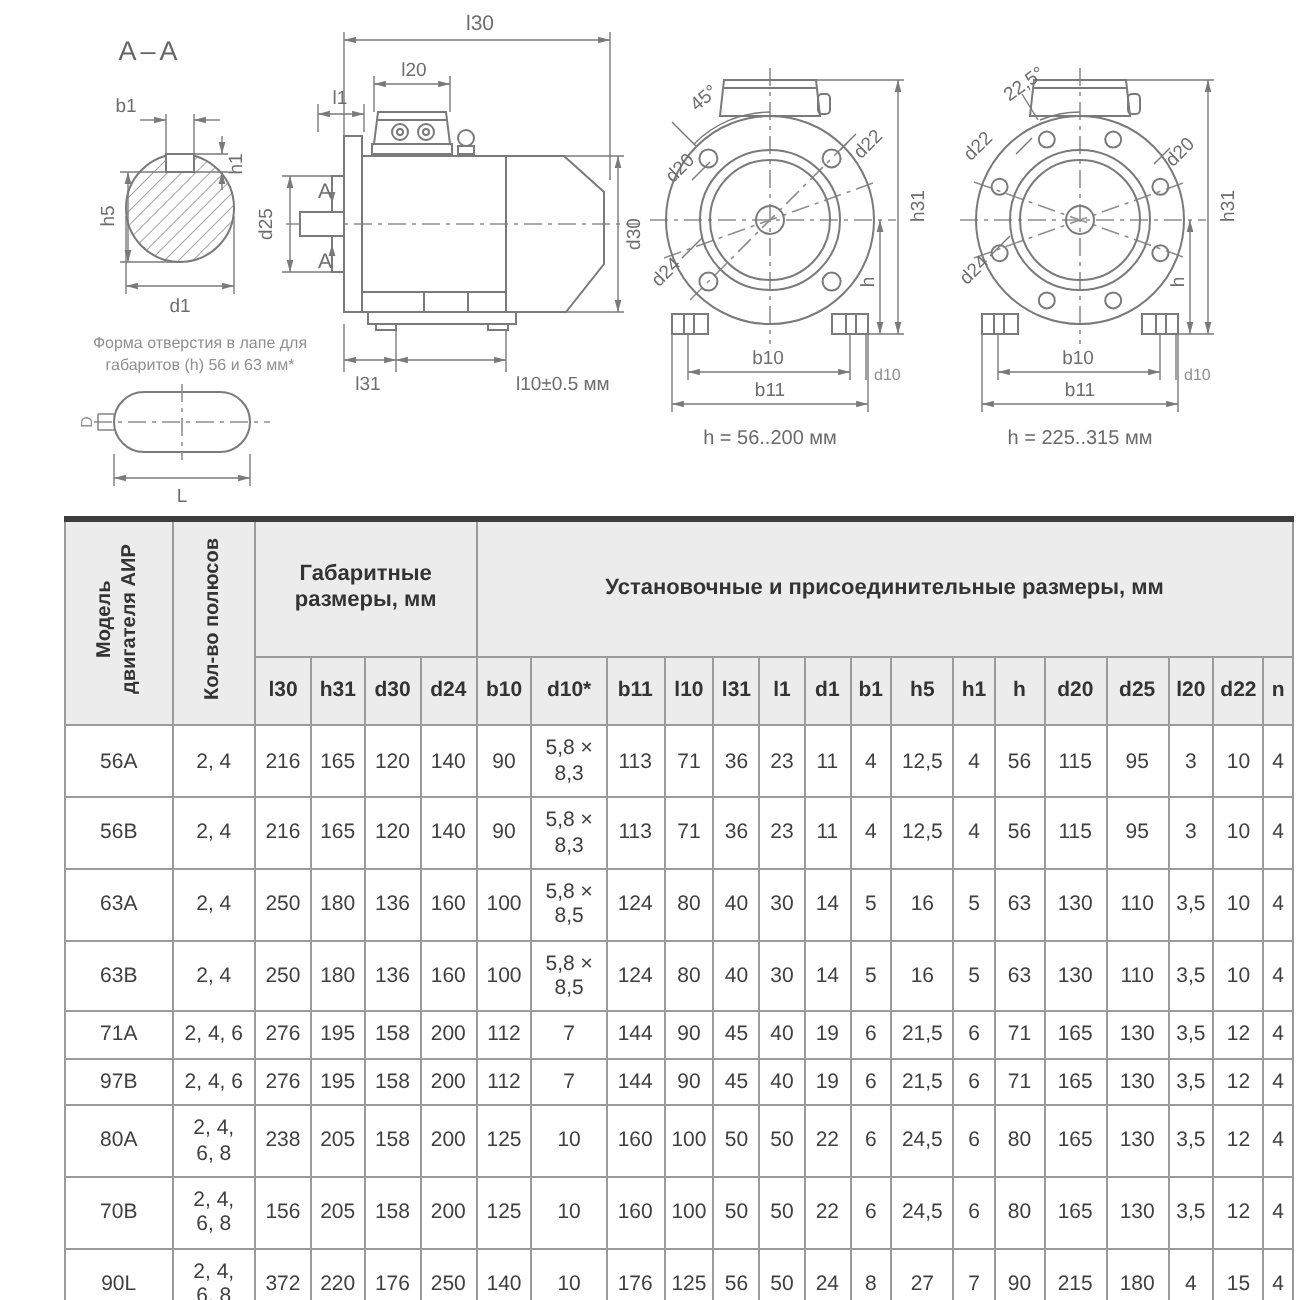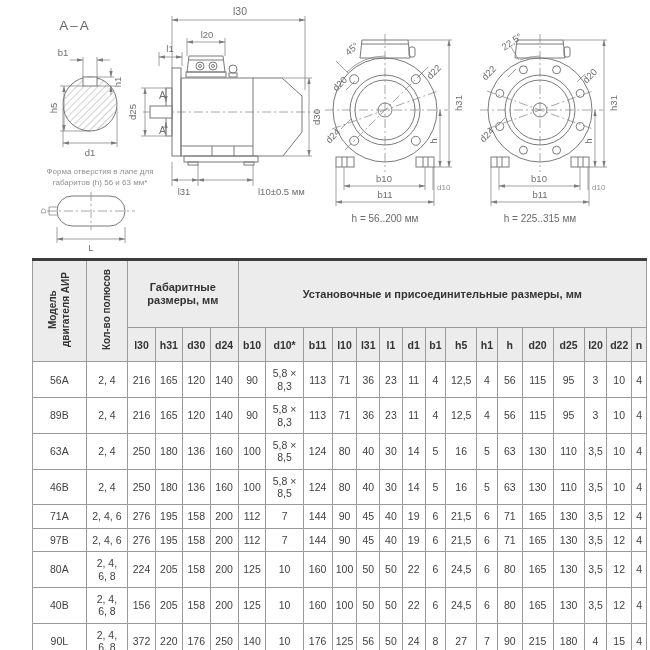--- a/index.html
+++ b/index.html
@@ -335,21 +335,21 @@
             <td>12,5</td>
             <td>4</td>
             <td>56</td>
             <td>115</td>
             <td>95</td>
             <td>3</td>
             <td>10</td>
             <td>4</td>
           </tr>
           <tr>
-            <td class="model">89B</td>
+            <td class="model">56B</td>
             <td class="poles">2, 4</td>
             <td>216</td>
             <td>165</td>
             <td>120</td>
             <td>140</td>
             <td>90</td>
             <td>5,8 ×
 8,3</td>
             <td>113</td>
             <td>71</td>
@@ -385,21 +385,21 @@
             <td>16</td>
             <td>5</td>
             <td>63</td>
             <td>130</td>
             <td>110</td>
             <td>3,5</td>
             <td>10</td>
             <td>4</td>
           </tr>
           <tr>
-            <td class="model">46B</td>
+            <td class="model">63B</td>
             <td class="poles">2, 4</td>
             <td>250</td>
             <td>180</td>
             <td>136</td>
             <td>160</td>
             <td>100</td>
             <td>5,8 ×
 8,5</td>
             <td>124</td>
             <td>80</td>
@@ -461,21 +461,21 @@
             <td>165</td>
             <td>130</td>
             <td>3,5</td>
             <td>12</td>
             <td>4</td>
           </tr>
           <tr>
             <td class="model">80A</td>
             <td class="poles">2, 4,
 6, 8</td>
-            <td>224</td>
+            <td>238</td>
             <td>205</td>
             <td>158</td>
             <td>200</td>
             <td>125</td>
             <td>10</td>
             <td>160</td>
             <td>100</td>
             <td>50</td>
             <td>50</td>
             <td>22</td>
@@ -483,21 +483,21 @@
             <td>24,5</td>
             <td>6</td>
             <td>80</td>
             <td>165</td>
             <td>130</td>
             <td>3,5</td>
             <td>12</td>
             <td>4</td>
           </tr>
           <tr>
-            <td class="model">40B</td>
+            <td class="model">70B</td>
             <td class="poles">2, 4,
 6, 8</td>
             <td>156</td>
             <td>205</td>
             <td>158</td>
             <td>200</td>
             <td>125</td>
             <td>10</td>
             <td>160</td>
             <td>100</td>

